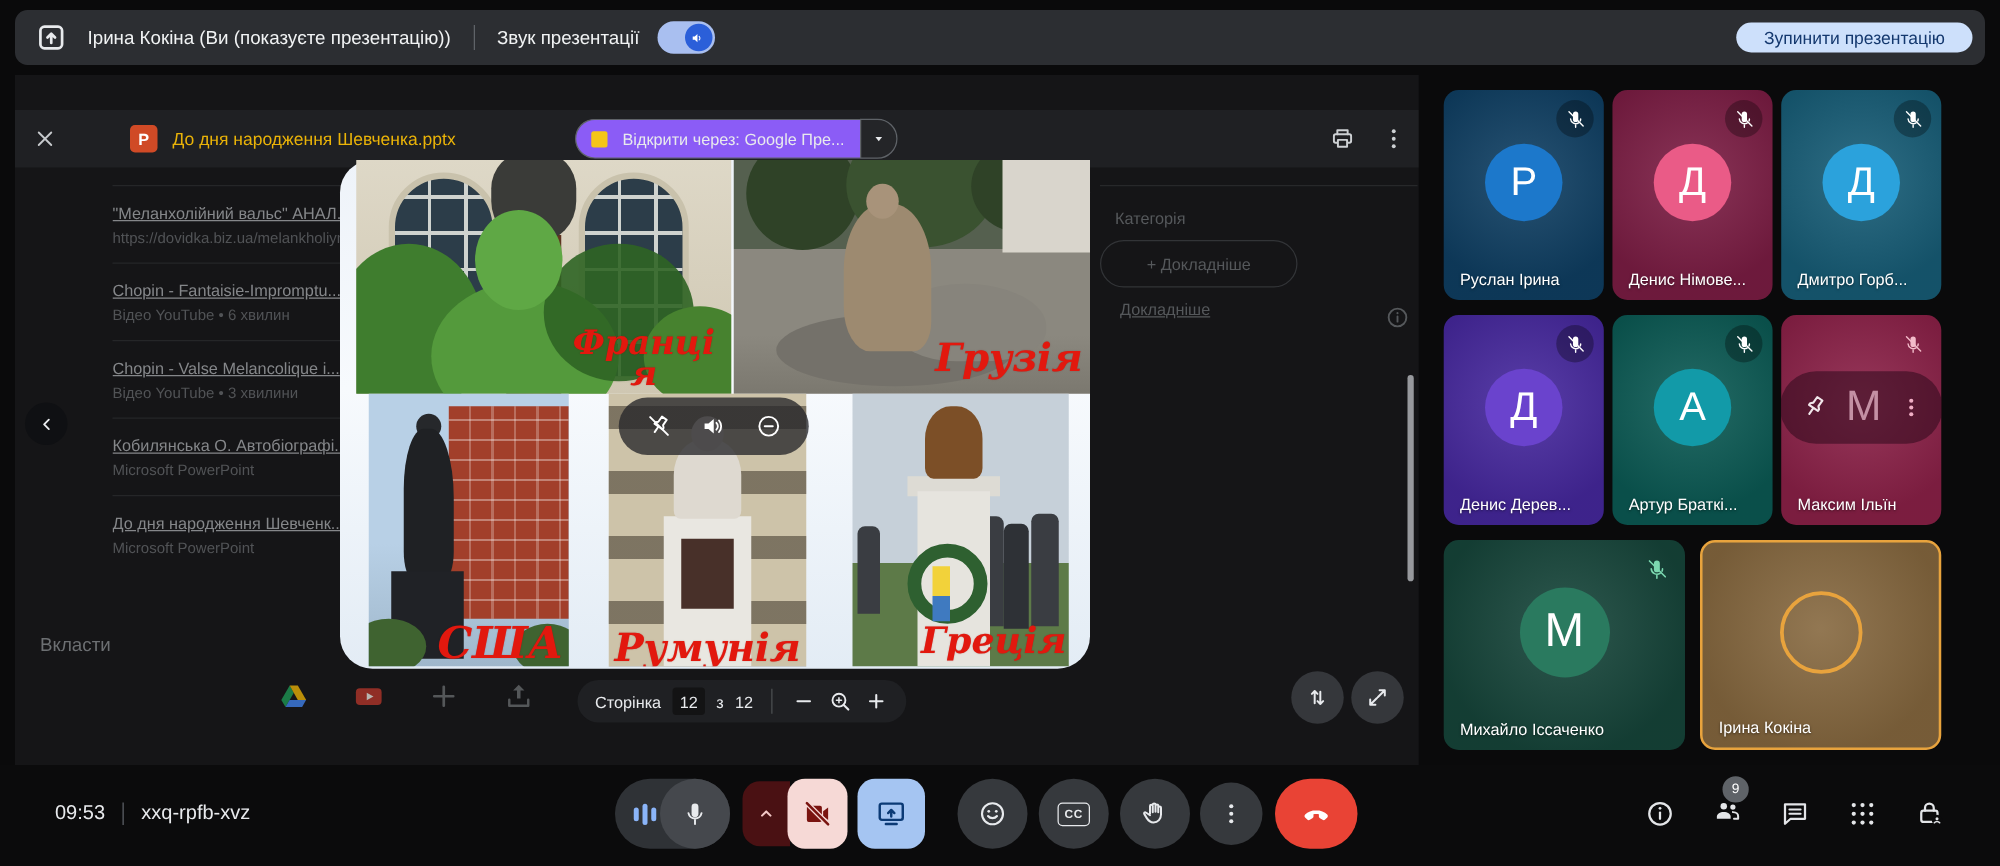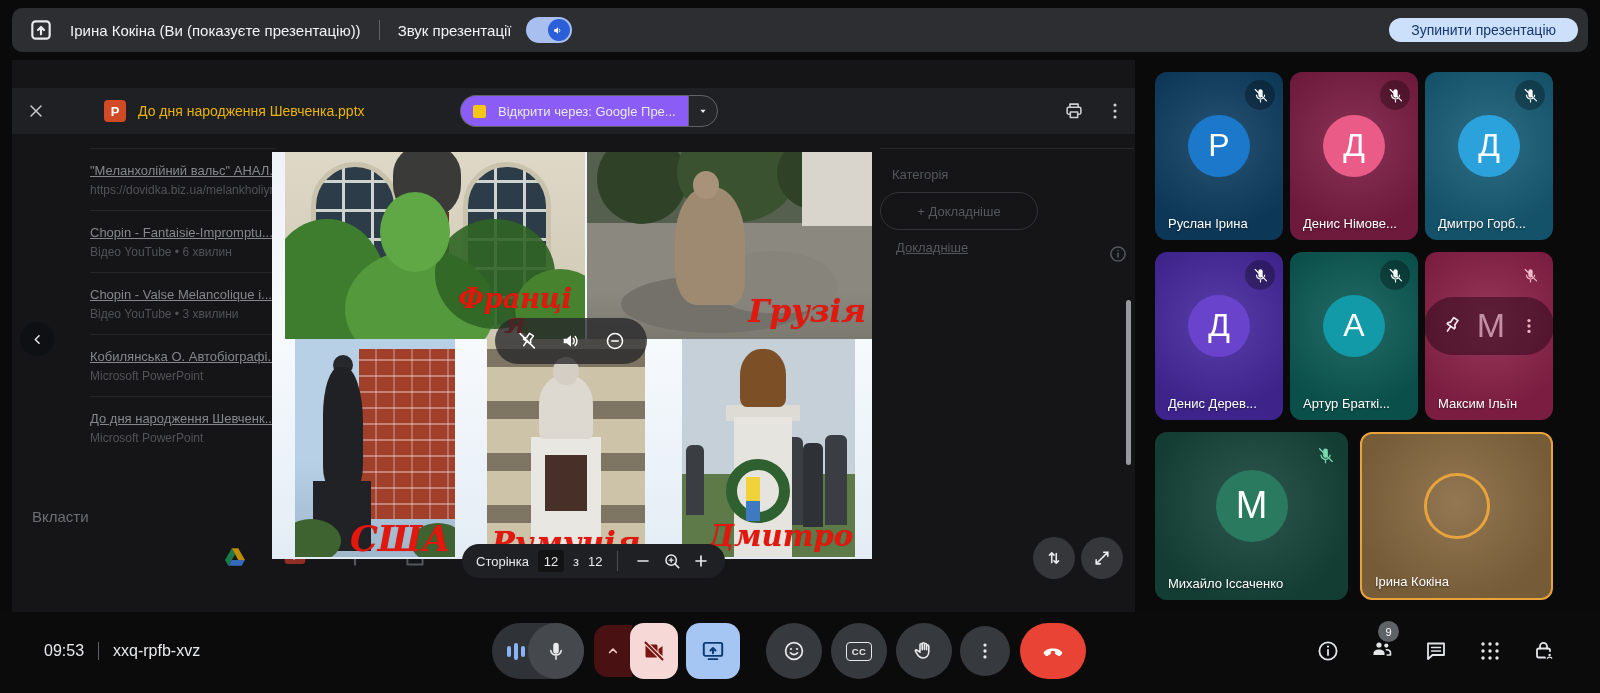--- a/index.html
+++ b/index.html
@@ -55,22 +55,22 @@
   .cls-cat{font-size:13px;margin-left:12px;}
   .cls-pill{margin-top:10px;width:158px;height:38px;border:1px solid #323437;border-radius:19px;
             display:flex;align-items:center;justify-content:center;font-size:13px;gap:6px;cursor:pointer;}
   .cls-info{position:absolute;right:6px;top:96px;width:20px;height:20px;}
   .cls-check{display:flex;gap:14px;margin-top:26px;margin-left:12px;}
   .cls-box{width:17px;height:17px;border:2px solid #46484b;border-radius:2px;flex:none;margin-top:2px;cursor:pointer;}
   .cls-cbtext{font-size:13px;line-height:1.35;width:200px;}
   .cls-more{margin-left:16px;margin-top:10px;font-size:13px;text-decoration:underline;cursor:pointer;}
 
   
-  .slide{position:absolute;left:260px;top:92px;width:600px;height:407px;
-         background:linear-gradient(180deg,#eef3f9 0%,#f7fafd 45%,#e3ecf5 100%);}
+  .slide{position:absolute;left:260px;top:68px;width:600px;height:407px;
+         background:linear-gradient(180deg,#eef3f9 0%,#f7fafd 45%,#e3ecf5 100%);border-radius:26px;}
   .photo{position:absolute;overflow:hidden;}
   .slide-label{position:absolute;font-family:"DejaVu Serif",serif;font-style:italic;font-weight:bold;
                color:#e2180e;text-shadow:0 0 1px rgba(120,0,0,.4);}
   
   .p1{left:13px;top:0;width:300px;height:187px;background:linear-gradient(180deg,#ded8c7,#cfc7b2);}
   .p1 .arch{position:absolute;top:10px;width:88px;height:168px;background:
         repeating-linear-gradient(0deg,transparent 0 26px,#cfd3cf 26px 29px),
         repeating-linear-gradient(90deg,transparent 0 26px,#cfd3cf 26px 29px),#2c3d49;
         border:5px solid #c9c2ac;border-radius:44px 44px 0 0;}
   .p1 .a1{left:26px;} .p1 .a2{left:178px;}
@@ -350,21 +350,21 @@
       <div class="photo p5">
         <div class="person" style="right:8px;top:96px;width:22px;height:90px;"></div>
         <div class="person" style="right:32px;top:104px;width:20px;height:84px;background:#2e3136;"></div>
         <div class="person" style="right:52px;top:98px;width:20px;height:88px;"></div>
         <div class="person" style="left:4px;top:106px;width:18px;height:70px;"></div>
         <div class="cap"></div>
           <div class="colm"></div>
           <div class="bust"></div>
         <div class="wreath"></div>
           <div class="ribbon"></div>
-        <div class="slide-label lbl-greece" style="color: rgb(226, 24, 14);">Дмитро</div>
+        <div class="slide-label lbl-greece" style="color: rgb(226, 24, 14);">Греція</div>
       </div>
     </div>
 
     <div class="float-pill">
       <svg class="fi" viewBox="0 0 24 24" fill="none" stroke="currentColor" stroke-width="1.7">
         <g transform="rotate(35 12 12)">
             <path d="M9.5 3.5h5V9l1.8 1.8v1.6H7.7v-1.6L9.5 9z"></path>
             <path d="M12 12.6v5.6"></path>
           </g>
         <path d="M4.5 4l15.5 15.5"></path>

